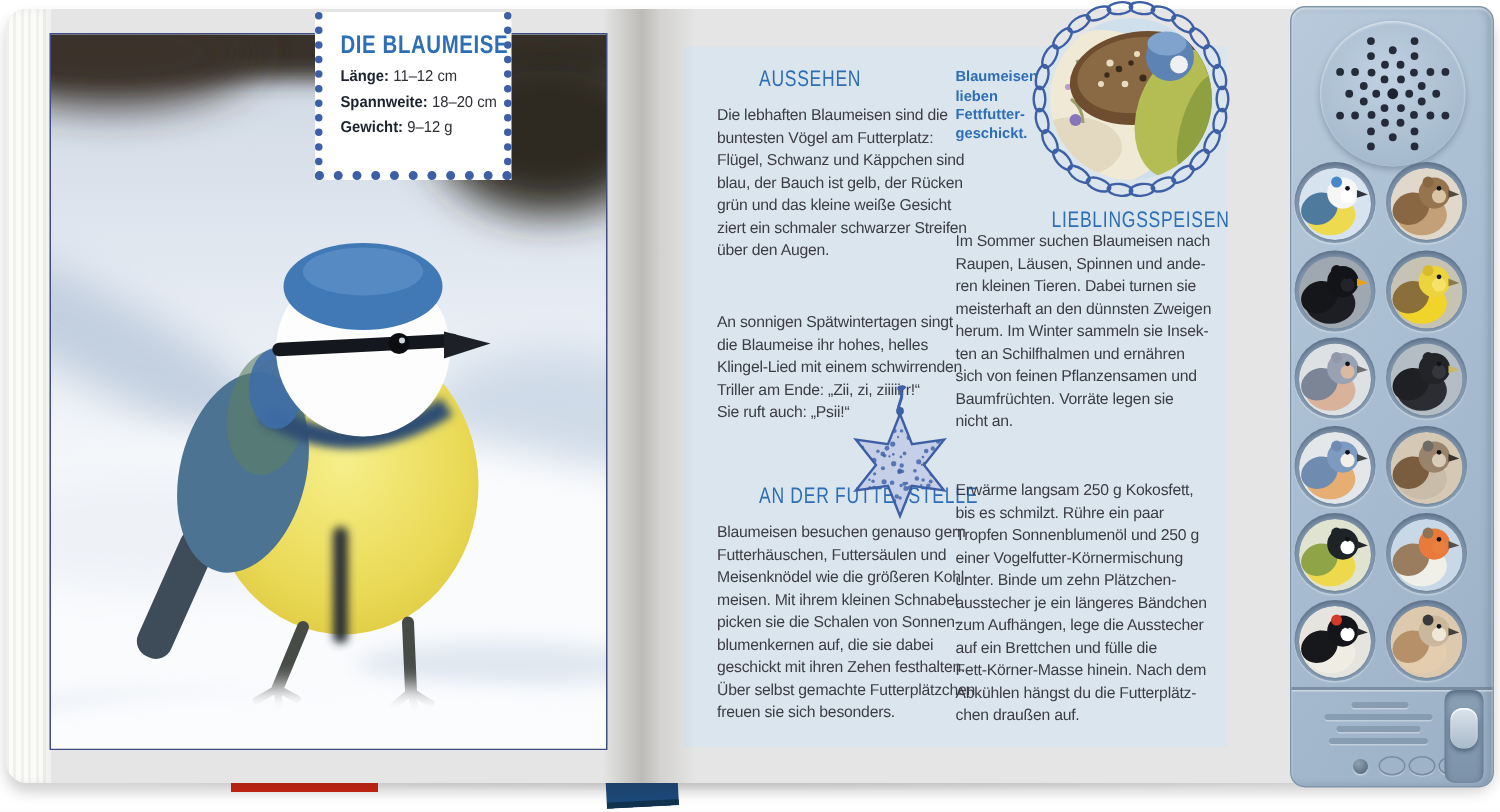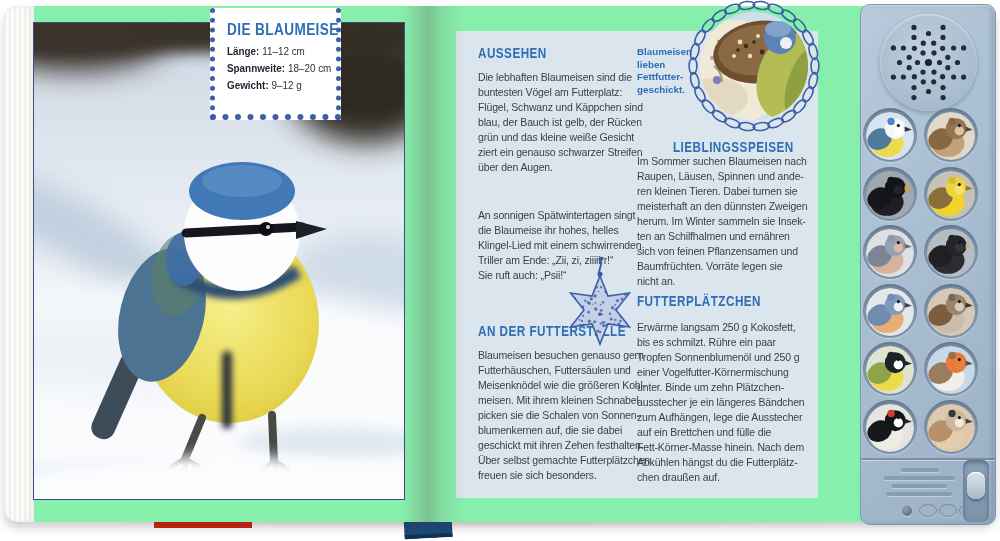--- a/index.html
+++ b/index.html
@@ -1,19 +1,19 @@
 <!DOCTYPE html>
 <html><head>
 <meta charset="utf-8">
 <style>
   html,body{margin:0;padding:0;background:#ffffff;}
   .stage{position:relative;width:1000px;height:541px;overflow:hidden;background:#ffffff;
          font-family:"Liberation Sans",sans-serif;}
   
-  .book{position:absolute;left:4px;top:6px;width:992px;height:516px;background:#86efac;
+  .book{position:absolute;left:4px;top:6px;width:992px;height:516px;background:#e5e5e5;
         border-radius:14px;box-shadow:0 6px 9px rgba(40,40,45,.22);z-index:2;}
   .page-stack{position:absolute;left:0;top:0;width:30px;height:516px;border-radius:14px 0 0 14px;
         background:repeating-linear-gradient(90deg,#f1f0ec 0 2px,#fbfbf9 2px 5px);
         box-shadow:inset -4px 0 6px rgba(0,0,0,.05);}
   
   .photo{position:absolute;left:29px;top:16px;width:370px;height:476px;
          border:1px solid #3f4d85;background:#e7edf4;overflow:hidden;}
   .photo svg{display:block;width:100%;height:100%;}
   
   .infobox{position:absolute;left:206px;top:2px;width:131px;height:112px;background:#ffffff;
@@ -23,21 +23,21 @@
                  transform:scaleX(.8);transform-origin:left;white-space:nowrap;letter-spacing:.5px;}
   .spec-line{font-size:10.5px;color:#2e2e34;margin-top:5px;white-space:nowrap;
              transform:scaleX(.94);transform-origin:left;}
   .spec-label{font-weight:bold;color:#1c2430;margin-right:3px;}
   
   .gutter{position:absolute;left:398px;top:0;width:62px;height:516px;
           background:linear-gradient(90deg,rgba(90,85,70,0) 0%,rgba(95,90,78,.30) 42%,rgba(120,112,98,.16) 62%,rgba(120,112,98,0) 100%);
           pointer-events:none;z-index:4;}
   
   .panel-blue{position:absolute;left:452px;top:25px;width:362px;height:467px;background:#dbe5ee;}
-  .sec-hdr{position:absolute;color:#2d6eb4;font-weight:bold;font-size:15px;z-index:5;}
+  .sec-hdr{position:absolute;color:#2d6eb4;font-weight:normal;font-size:15px;z-index:5;margin-left:28px;}
   .sec-hdr .hdr-inner{display:inline-block;transform:scaleX(.78);transform-origin:left;
                       white-space:nowrap;letter-spacing:.6px;}
   .sec-body{position:absolute;color:#3d3d44;font-size:10.5px;line-height:15px;
             letter-spacing:-.15px;white-space:pre;z-index:5;}
   .caption{position:absolute;left:633px;top:40px;color:#2d6eb4;font-weight:bold;font-size:9.8px;
            line-height:12.5px;white-space:pre;z-index:6;}
   .star-orn{position:absolute;left:554px;top:246px;width:84px;height:100px;z-index:6;}
   .cup-badge{position:absolute;left:684px;top:-6px;width:132px;height:132px;z-index:7;}
   
   .sound-panel{position:absolute;left:856px;top:-2px;width:136px;height:521px;border-radius:10px;
@@ -157,21 +157,21 @@
 
     <div class="panel-blue"></div>
 
     <div class="sec-hdr" style="left:474px;top:38px;">
       <span class="hdr-inner">AUSSEHEN</span></div>
     <div class="sec-body" style="left:474px;top:64px;">Die lebhaften Blaumeisen sind die
 buntesten Vögel am Futterplatz:
 Flügel, Schwanz und Käppchen sind
 blau, der Bauch ist gelb, der Rücken
 grün und das kleine weiße Gesicht
-ziert ein genauso schwarzer Streifen
+ziert ein schmaler schwarzer Streifen
 über den Augen.</div>
 
     <div class="sec-body" style="left:474px;top:202px;">An sonnigen Spätwintertagen singt
 die Blaumeise ihr hohes, helles
 Klingel-Lied mit einem schwirrenden
 Triller am Ende: „Zii, zi, ziiiiirr!“
 Sie ruft auch: „Psii!“</div>
 
     <div class="sec-hdr" style="left:474px;top:316px;">
       <span class="hdr-inner">AN DER FUTTERSTELLE</span></div>
@@ -190,22 +190,20 @@
     <div class="sec-body" style="left:633px;top:148px;">Im Sommer suchen Blaumeisen nach
 Raupen, Läusen, Spinnen und ande-
 ren kleinen Tieren. Dabei turnen sie
 meisterhaft an den dünnsten Zweigen
 herum. Im Winter sammeln sie Insek-
 ten an Schilfhalmen und ernähren
 sich von feinen Pflanzensamen und
 Baumfrüchten. Vorräte legen sie
 nicht an.</div>
 
-    <div class="sec-hdr" style="left:633px;top:286px;">
-      <span class="hdr-inner">FUTTERPLÄTZCHEN</span></div>
     <div class="sec-body" style="left:633px;top:314px;">Erwärme langsam 250 g Kokosfett,
 bis es schmilzt. Rühre ein paar
 Tropfen Sonnenblumenöl und 250 g
 einer Vogelfutter-Körnermischung
 unter. Binde um zehn Plätzchen-
 ausstecher je ein längeres Bändchen
 zum Aufhängen, lege die Ausstecher
 auf ein Brettchen und fülle die
 Fett-Körner-Masse hinein. Nach dem
 Abkühlen hängst du die Futterplätz-

